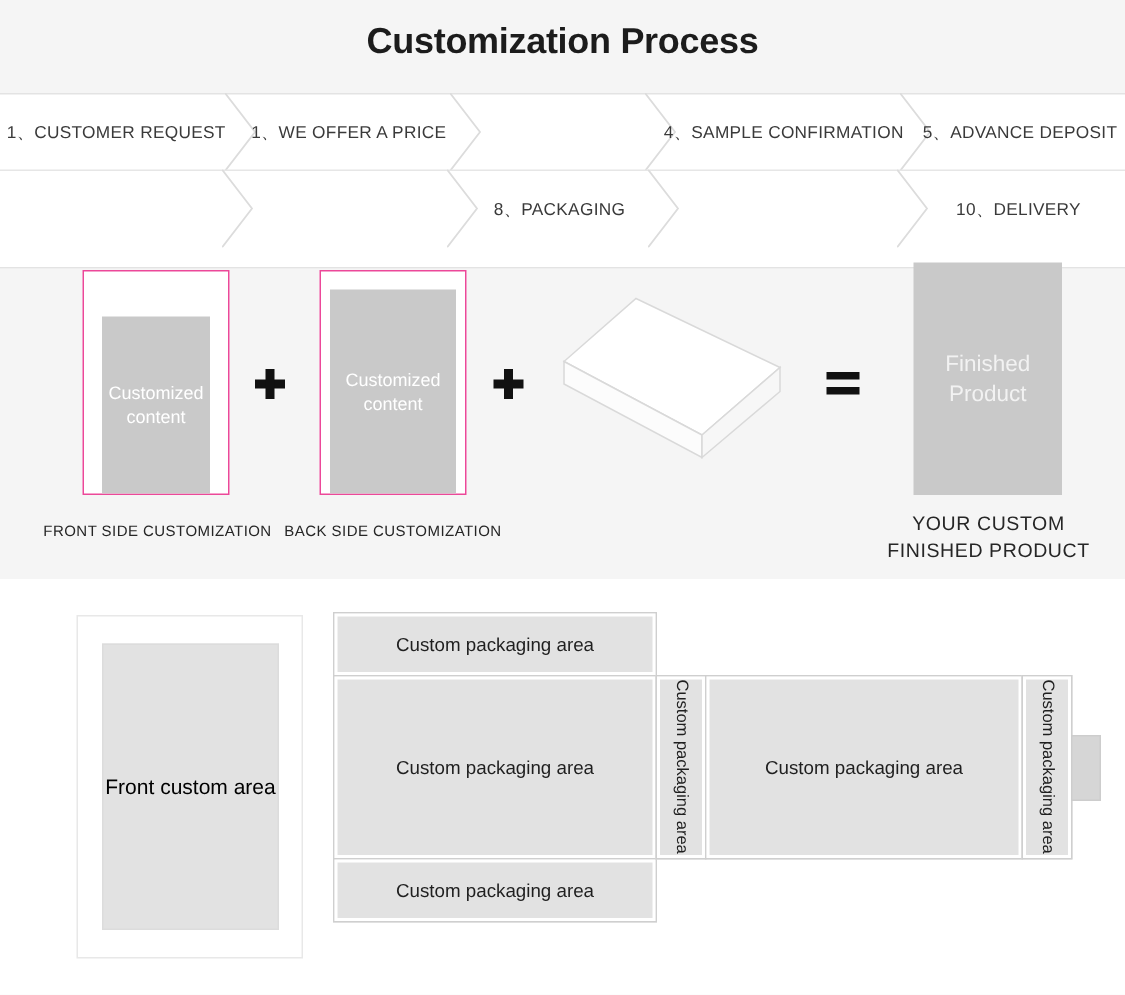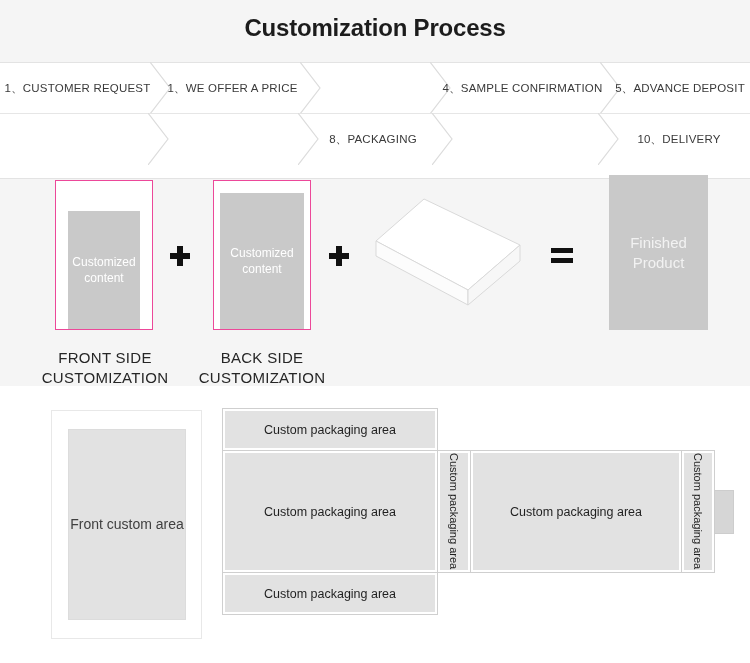--- a/index.html
+++ b/index.html
@@ -101,21 +101,21 @@
     justify-content: center;
     text-align: center;
     color: #ffffff;
     font-size: 12px;
     line-height: 1.35;
   }
 
   .cap {
     position: absolute;
     text-align: center;
-    font-size: 15px;
+    font-size: 10px;
     color: #262626;
     letter-spacing: 0.3px;
     line-height: 1.35;
     white-space: pre-line;
   }
   .cap.big { font-size: 13px; letter-spacing: 0.4px; }
 
   
   .op {
     position: absolute;
@@ -158,21 +158,21 @@
   }
   .front-inner {
     position: absolute;
     background: #e2e2e2;
     border: 1px solid #dcdcdc;
     display: flex;
     align-items: center;
     justify-content: center;
     text-align: center;
     font-size: 14px;
-    color: #404040;
+    color: #000000;
     line-height: 1.35;
   }
 
   
   .dieline { position: absolute; }
   .panel {
     position: absolute;
     background: #e2e2e2;
     border: 1px solid #cfcfcf;
     outline: 2px solid #ffffff;
@@ -301,20 +301,22 @@
         </svg>
       </div>
 
       <div class="op" style="left:551px;top:78px;width:22px;height:16px;">
         <span class="bar" style="left:0;top:0;width:22px;height:5px;"></span>
         <span class="bar" style="left:0;top:10px;width:22px;height:5px;"></span>
       </div>
 
       <div class="finished" style="left:609px;top:5px;width:99px;height:155px;">Finished
 Product</div>
+      <div class="cap big" style="left:585px;top:170px;width:148px;">YOUR CUSTOM
+FINISHED PRODUCT</div>
 
     </div>
   </div>
 
   <div class="band-bottom">
 
     <div class="front-frame" style="left:51px;top:24px;width:151px;height:229px;">
       <div class="front-inner" style="left:16px;top:18px;width:118px;height:191px;">Front custom
 area</div>
     </div>

